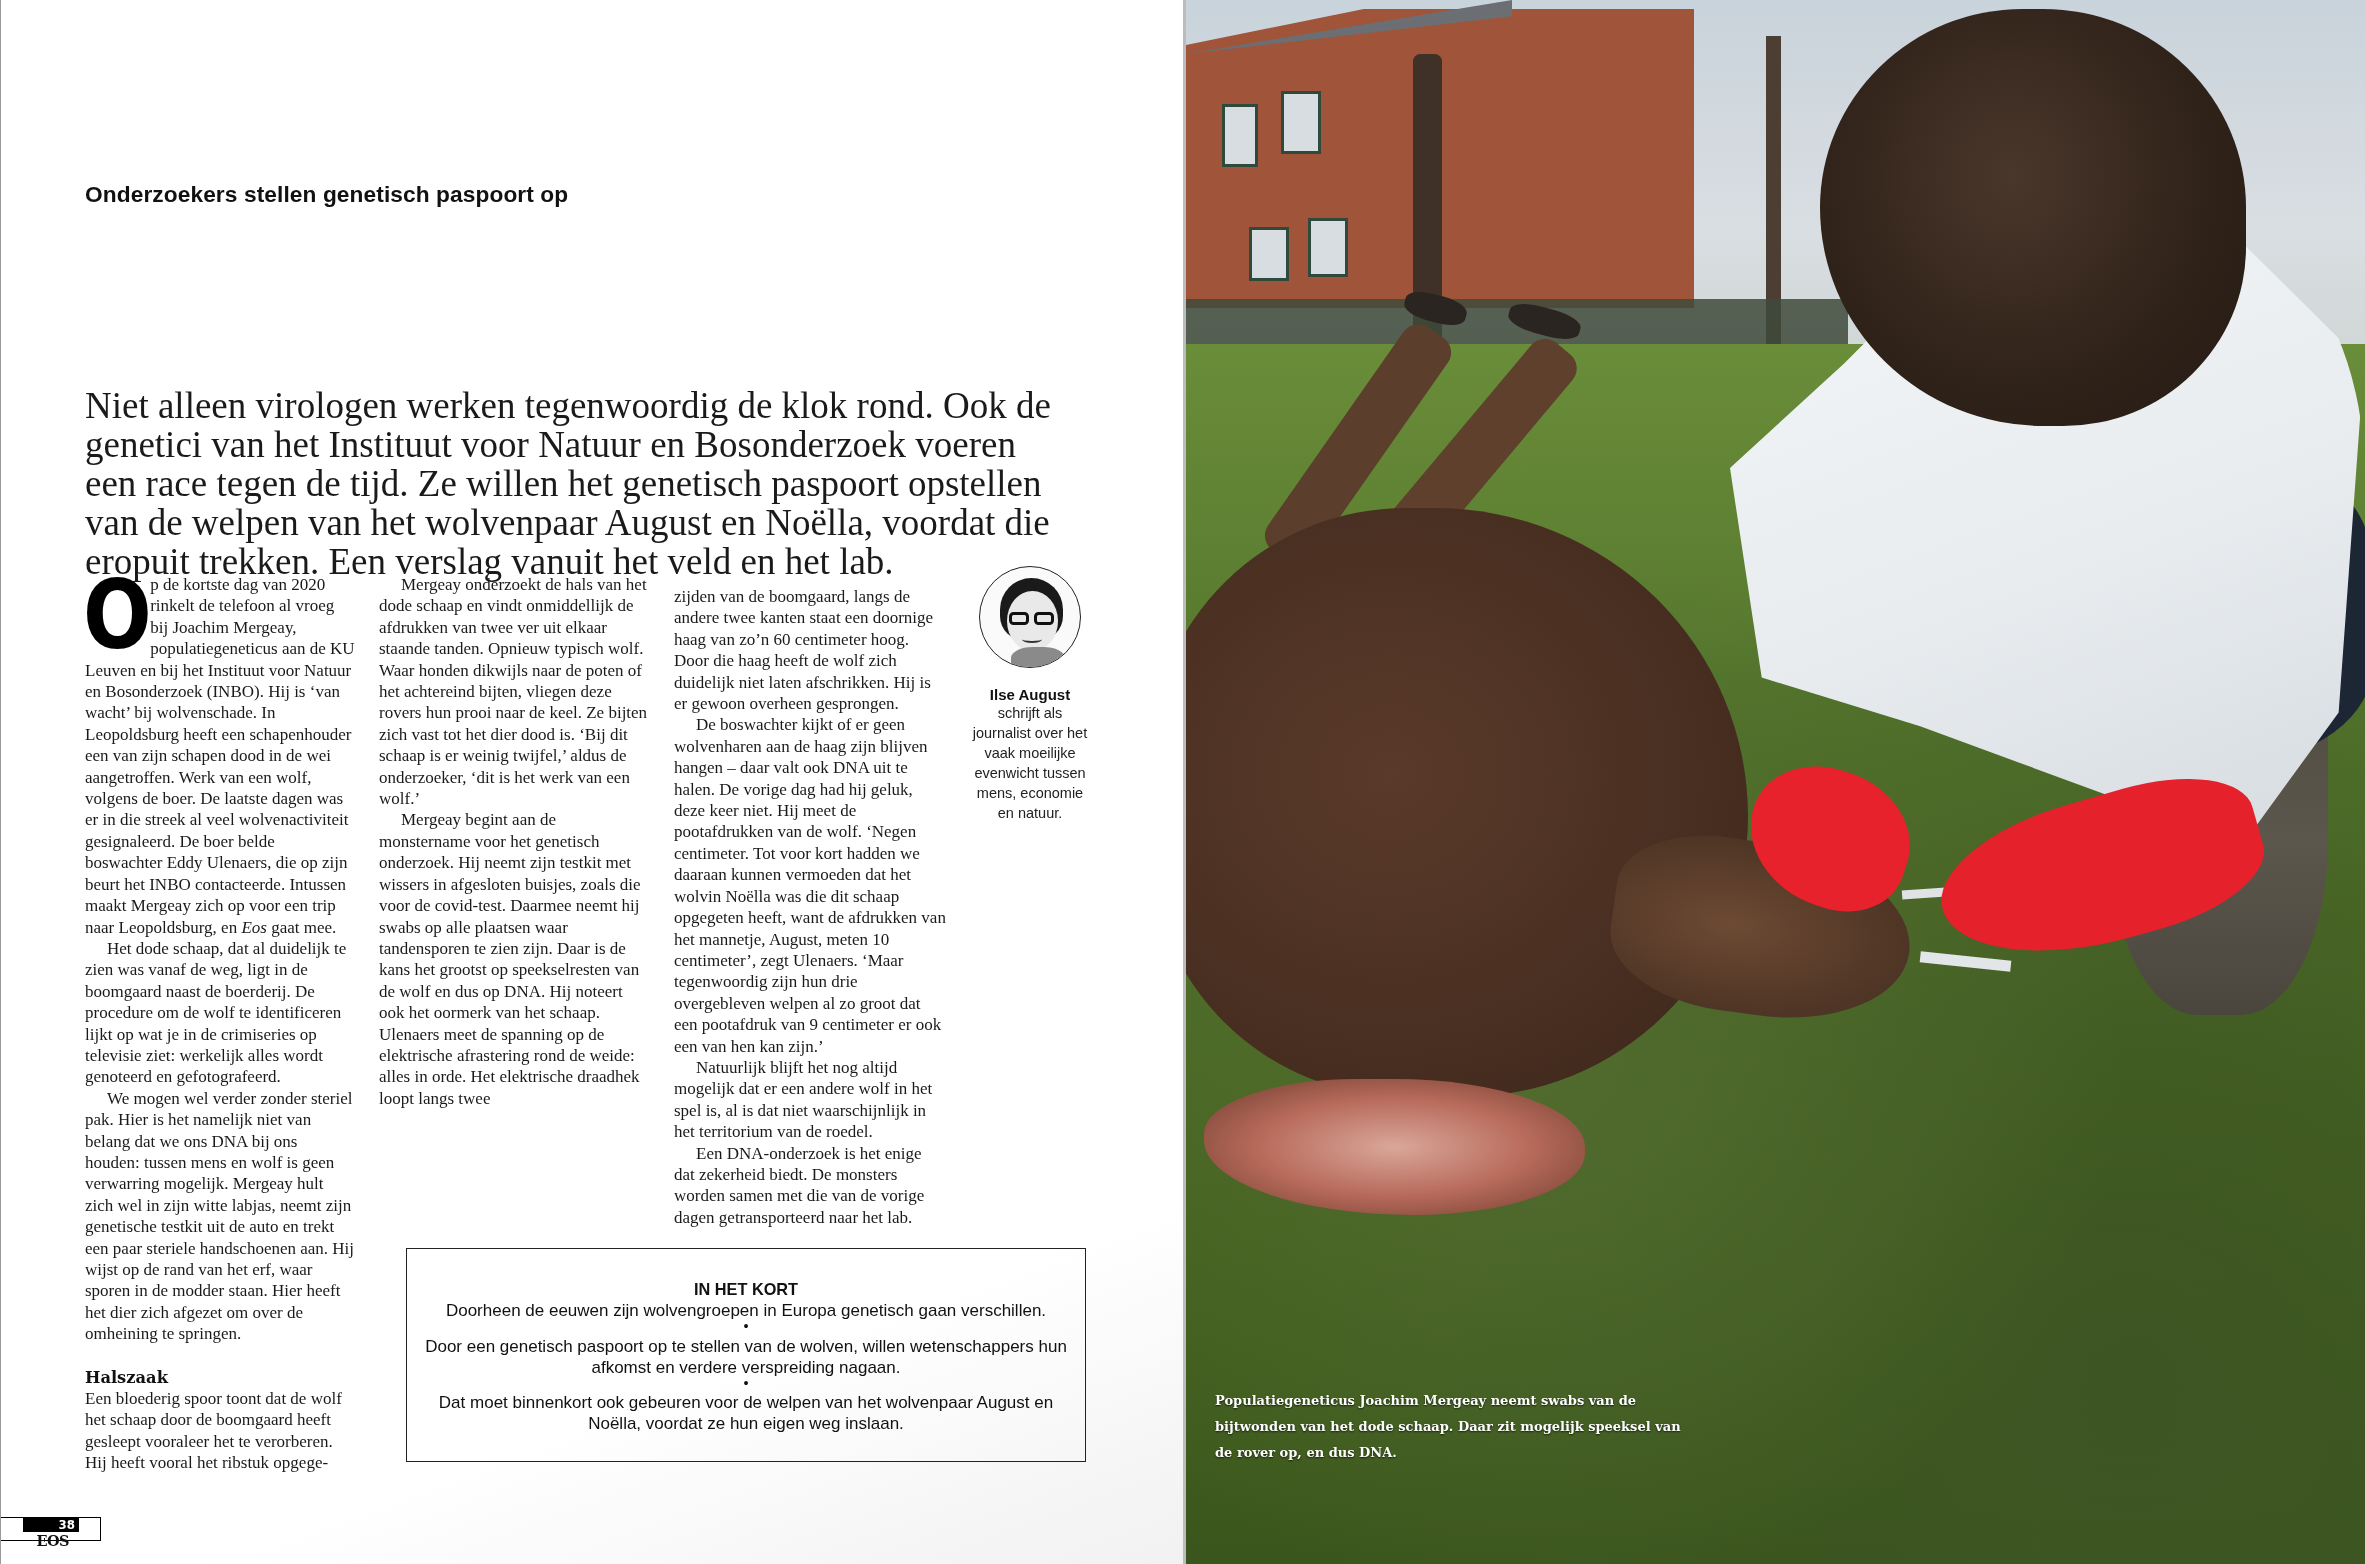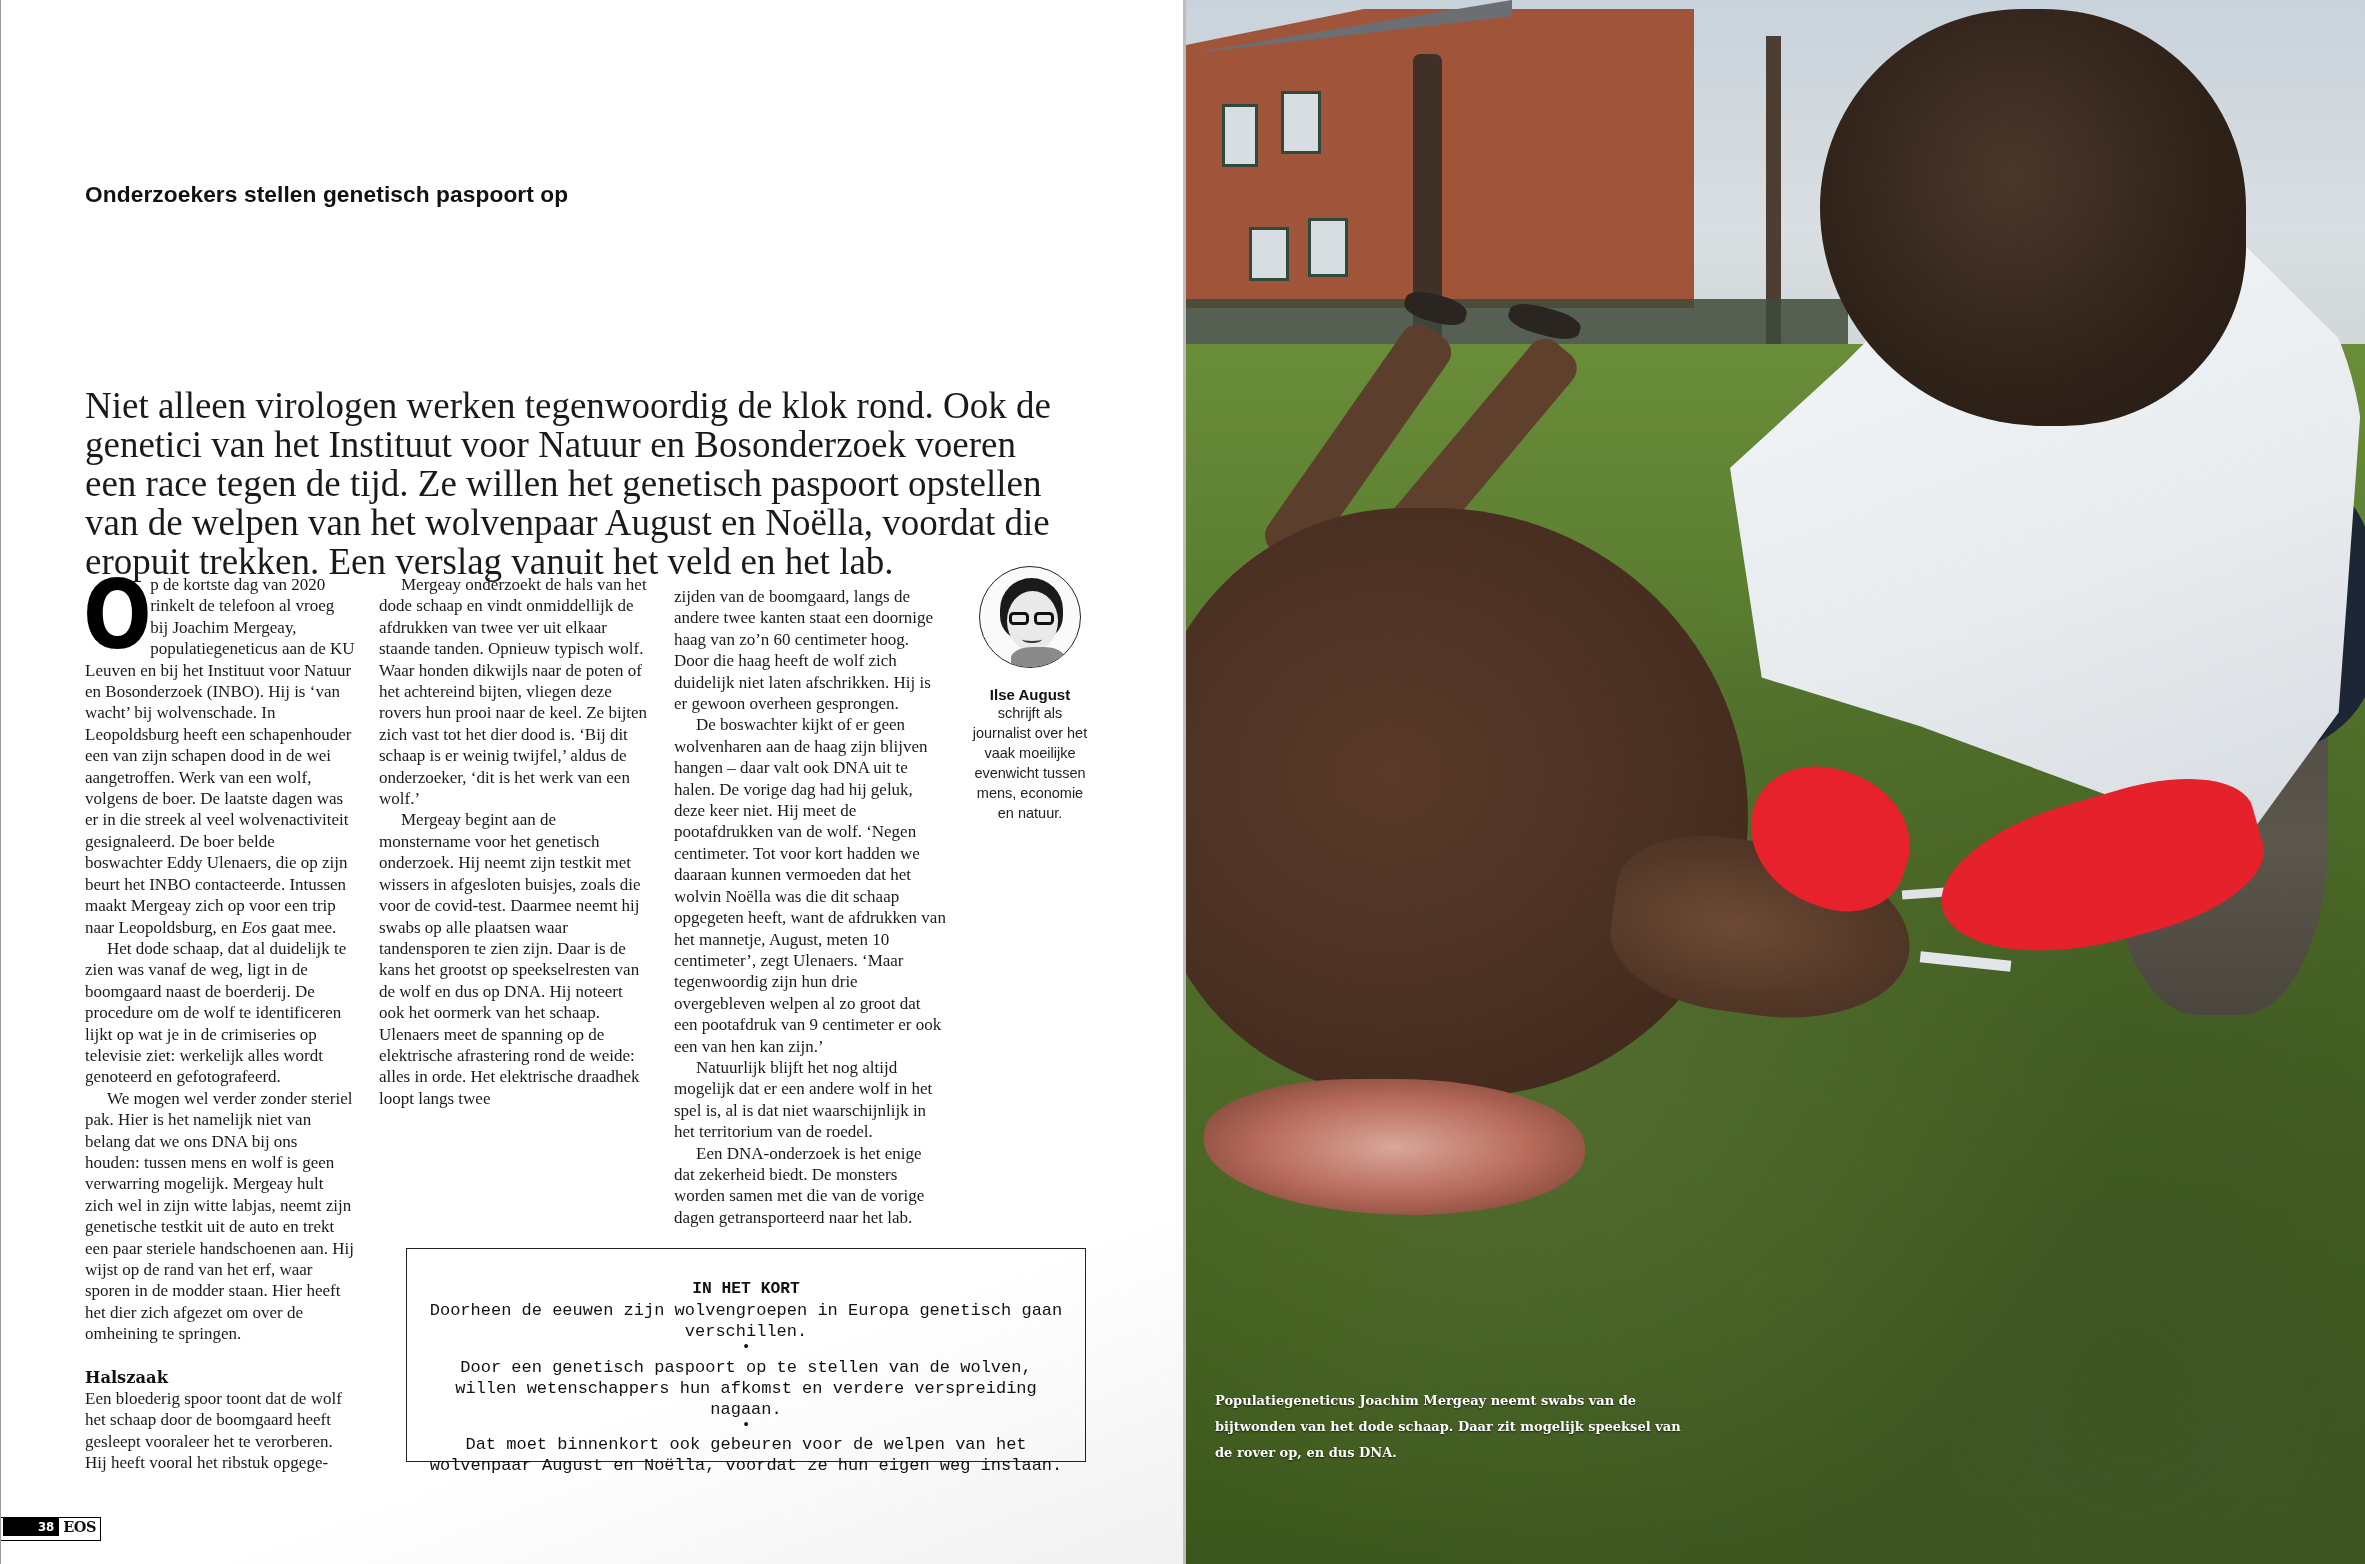--- a/index.html
+++ b/index.html
@@ -66,30 +66,30 @@
   .avatar .g1 { left: 29px; } .avatar .g2 { left: 54px; }
   .avatar .smile { position: absolute; left: 42px; top: 69px; width: 20px; height: 7.3px; border-bottom: 2.7px solid #333; border-radius: 0 0 50% 50%; }
   .avatar .neck { position: absolute; left: 31px; top: 80px; width: 54px; height: 27px; background: #8a8a8a; border-radius: 40% 40% 0 0; }
   .bio-name { font-family: "Liberation Sans", sans-serif; font-weight: 700; font-size: 15px; margin-top: 18px; color: #111; }
   .bio-text { font-family: "Liberation Sans", sans-serif; font-size: 14.5px; line-height: 20px; color: #222; }
 
   
   .kort {
     position: absolute; left: 405px; top: 1248px; width: 680px; height: 214px;
     border: 1.8px solid #222; text-align: center; padding-top: 29px;
-    font-family: Liberation Mono, monospace; color: #111;
+    font-family: Liberation Sans, sans-serif; color: #111;
   }
   .kort-title { font-weight: 700; font-size: 16.3px; line-height: 22px; }
   .kort-item { font-size: 17px; line-height: 21px; padding: 0 18px; }
   .kort-bullet { font-size: 14.5px; line-height: 11px; height: 14.5px; }
 
   
   .folio {
     position: absolute; left: 0; top: 1517px; height: 23.6px; width: 100px;
-    border: 1.8px solid #000; border-left: none; display: flex; align-items: flex-start; background: #fff;
+    border: 1.8px solid #000; border-left: none; display: flex; align-items: center; background: #fff; flex-direction: column;
   }
   .folio-num {
     background: #000; color: #fff; font-family: "DejaVu Sans", sans-serif; font-weight: 700;
     font-size: 11.8px; height: 18px; width: 56px; display: flex; align-items: center; justify-content: flex-end;
     padding-right: 4.5px; margin-left: 1.8px;
   }
   .folio-mag { font-family: "DejaVu Serif", serif; font-weight: 700; font-size: 14.5px; margin-left: 4.5px; letter-spacing: -0.5px; }
 
   
   .photo { position: absolute; left: 1186px; top: 0; width: 1180px; height: 1564px; overflow: hidden; background: #4c6a2c; }

